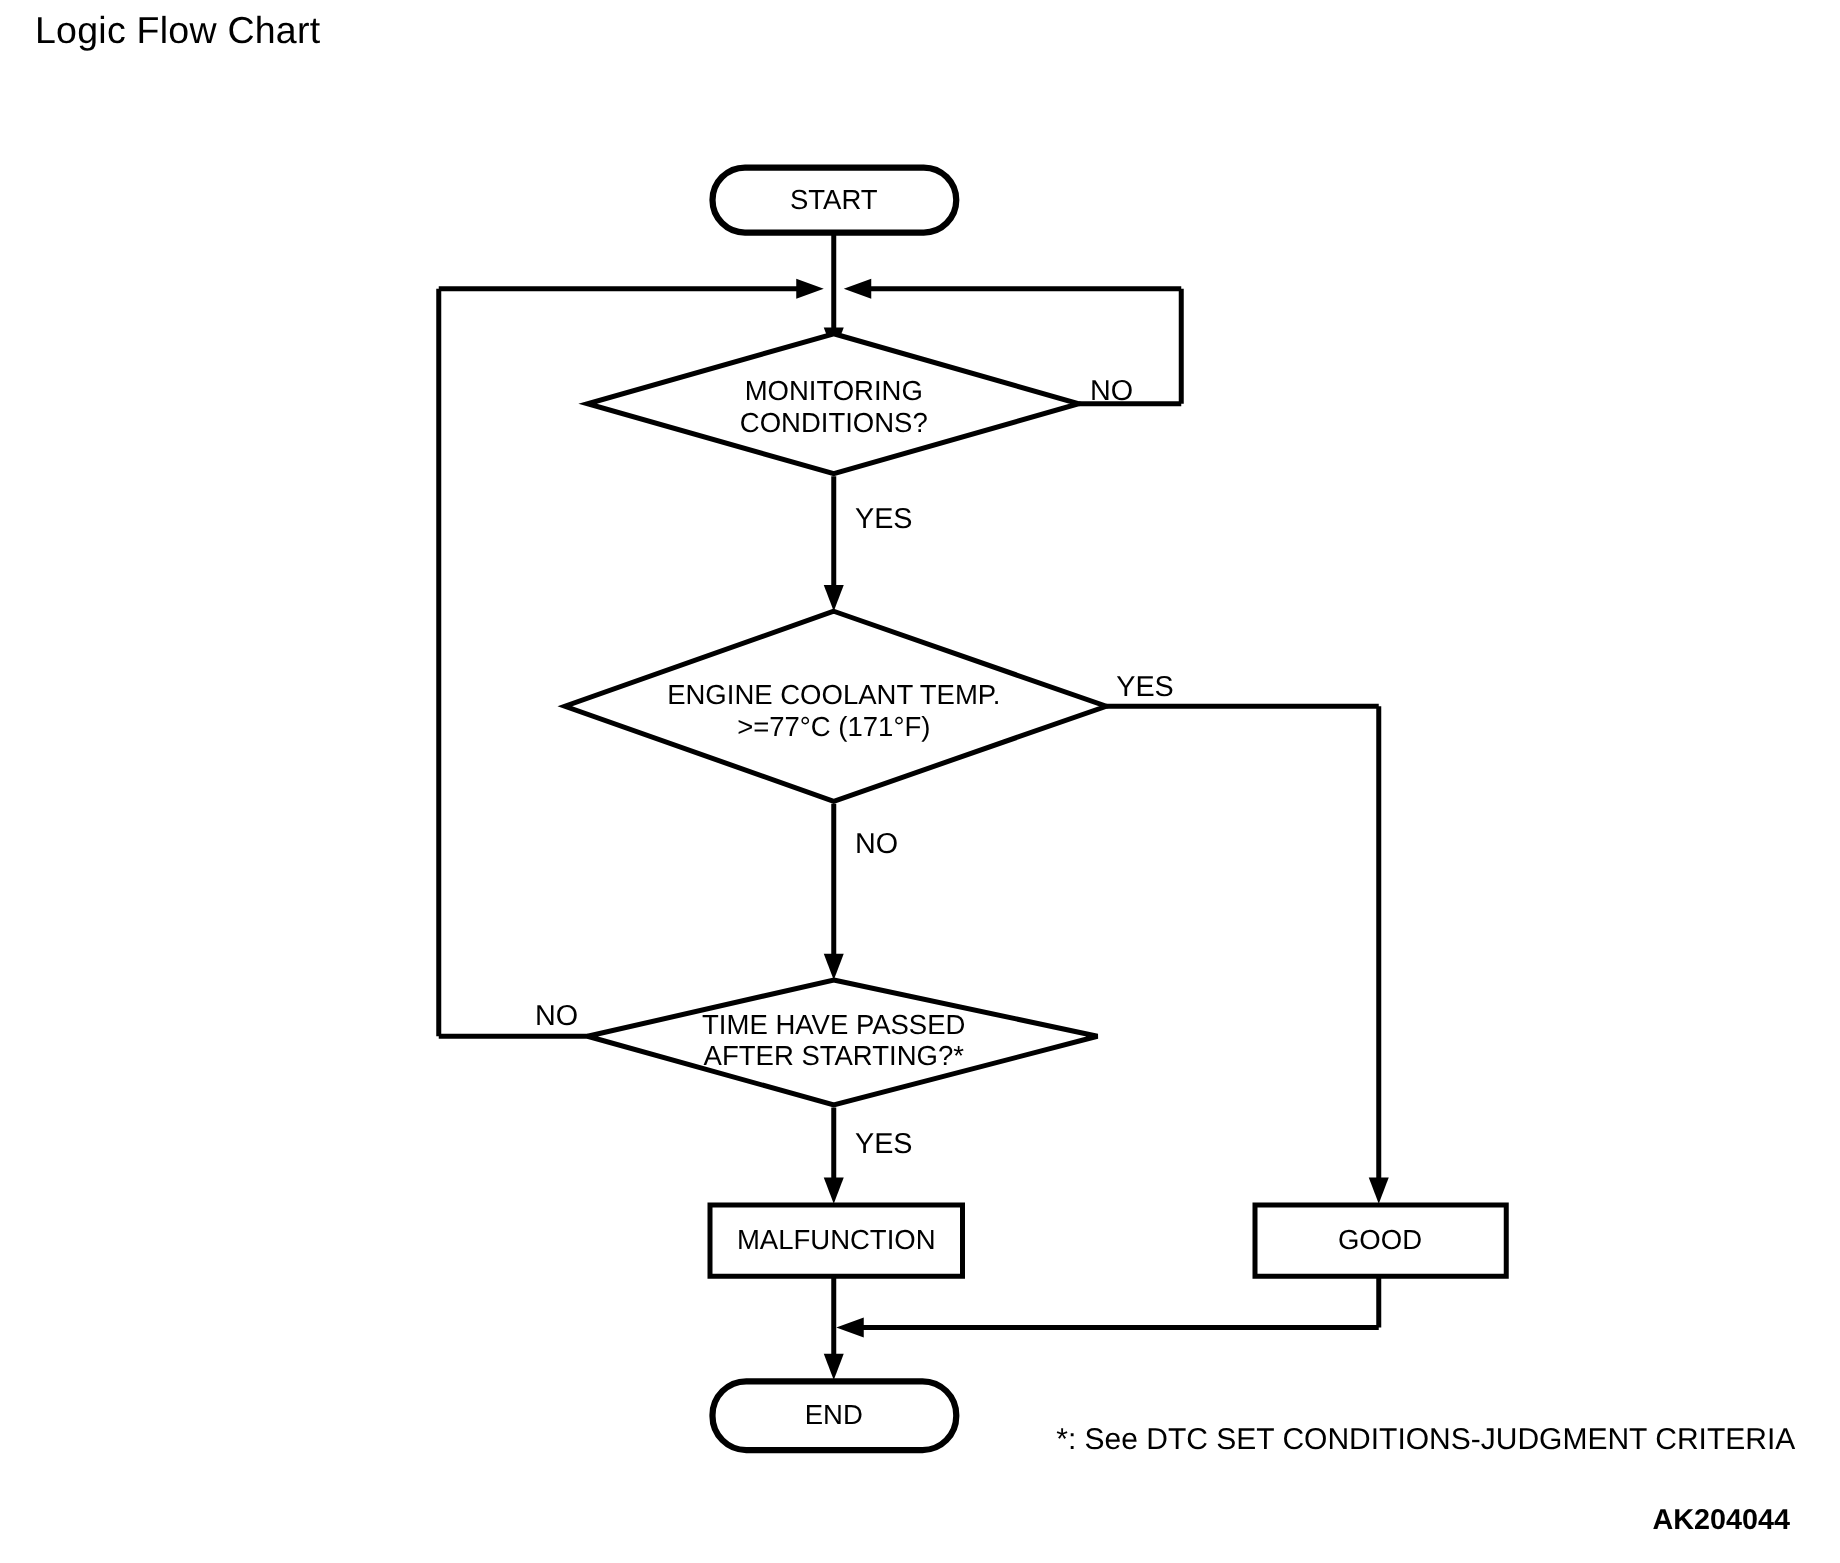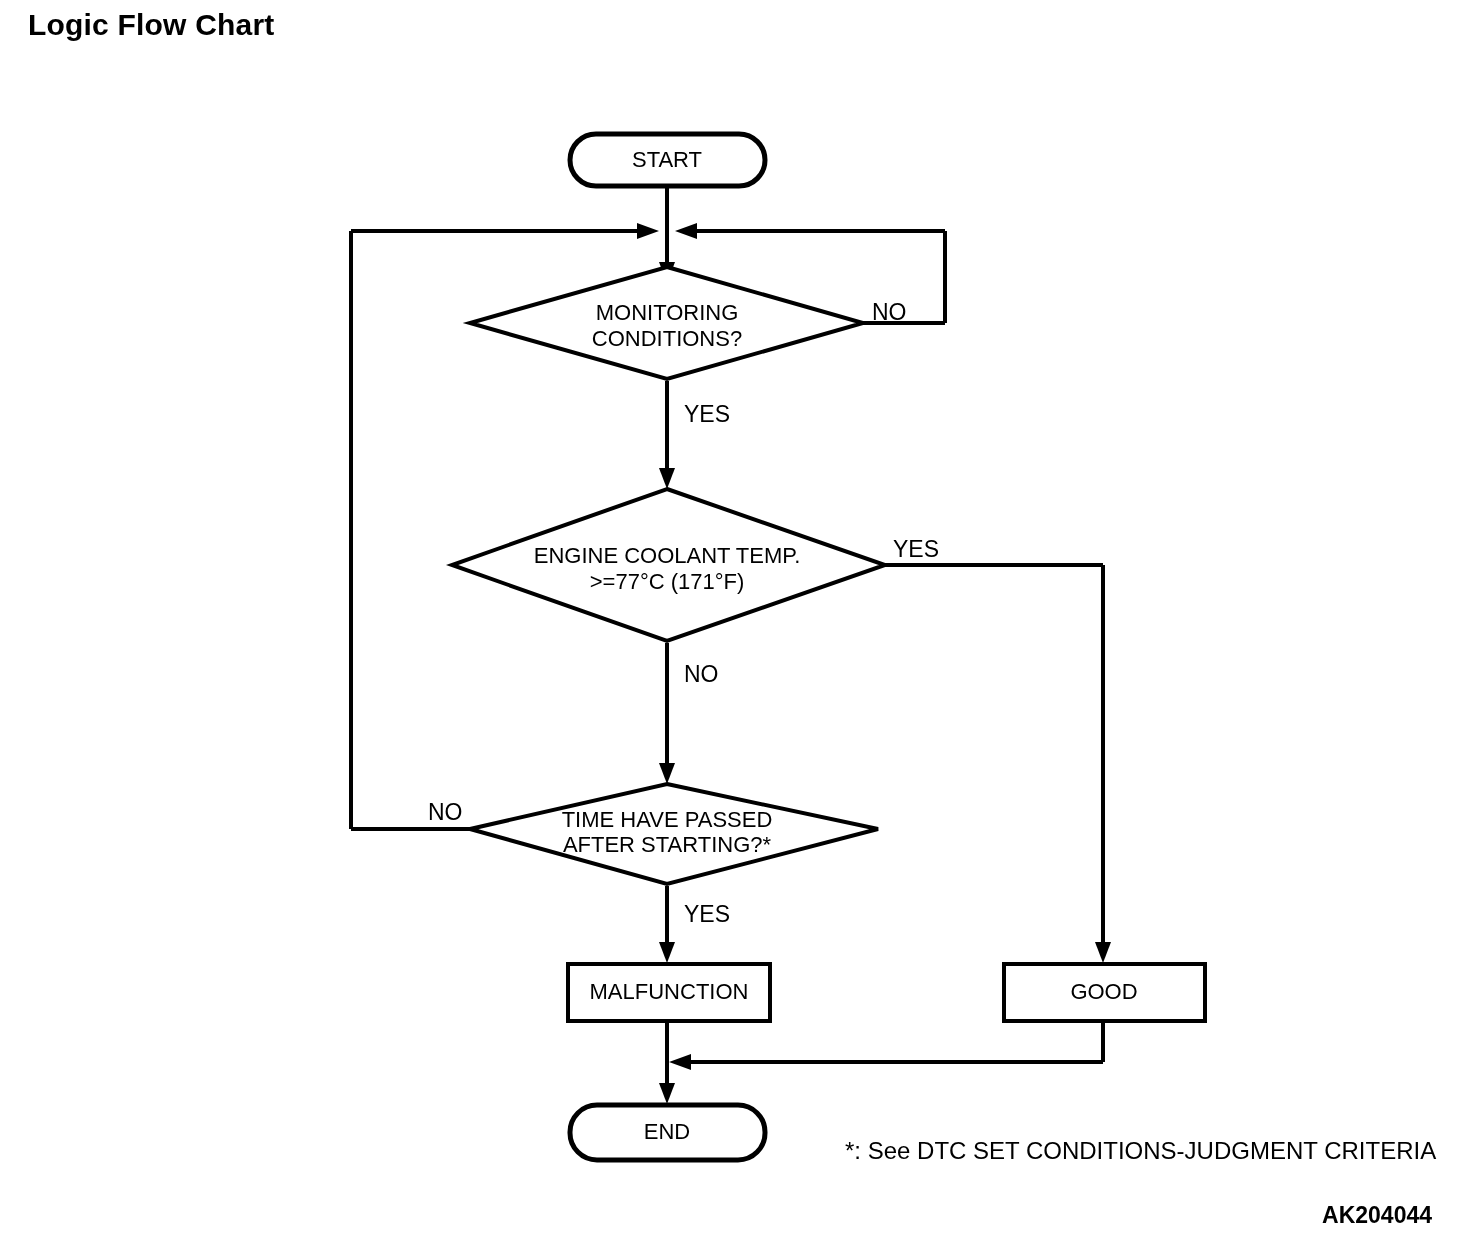--- a/index.html
+++ b/index.html
@@ -13,21 +13,21 @@
     font-family: "Liberation Sans", sans-serif;
     color: #000000;
     position: relative;
     overflow: hidden;
   }
   #page-title {
     position: absolute;
     left: 28px;
     top: 8px;
     font-size: 30px;
-    font-weight: bold;
+    font-weight: normal;
     letter-spacing: 0.2px;
     white-space: nowrap;
   }
   #diagram-wrap {
     position: absolute;
     left: 0;
     top: 0;
     width: 1472px;
     height: 1044px;
   }

